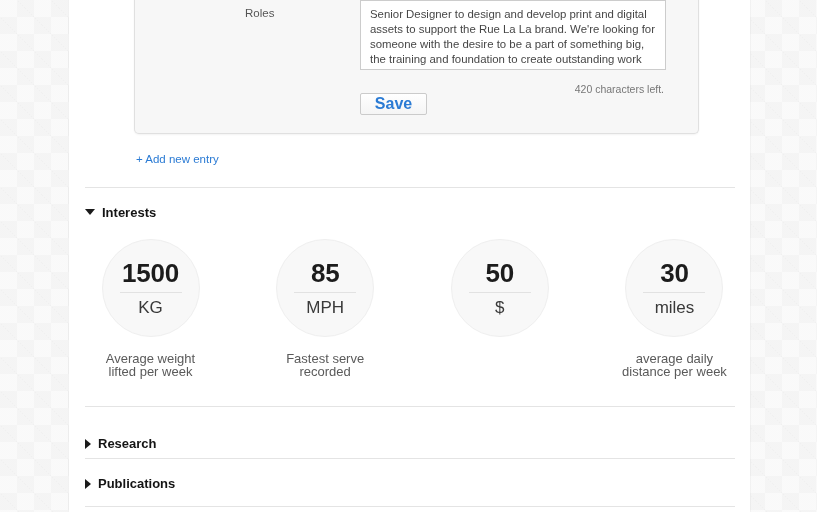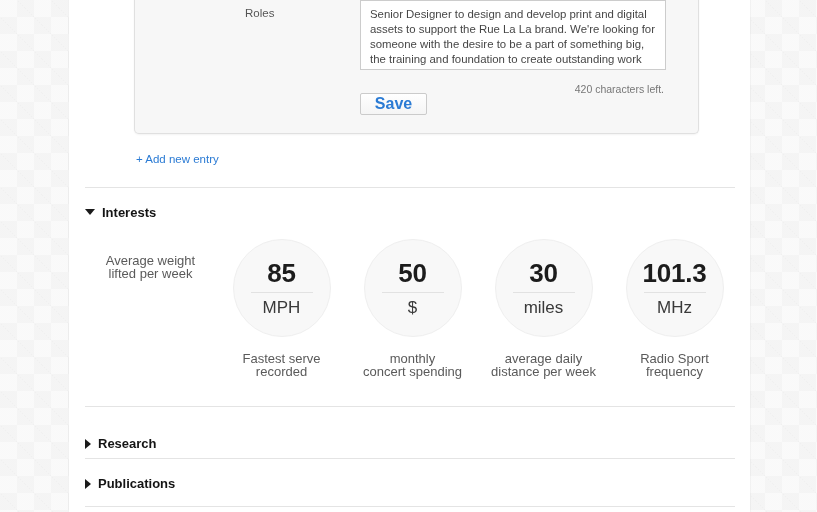--- a/index.html
+++ b/index.html
@@ -252,20 +252,25 @@
   <div class="hrule" style="top:187px;"></div>
 
   <div class="section-header" style="top:205px;">
     <span class="tri down"></span>
     <span class="section-title">Interests</span>
   </div>
 
   <div class="stats-row">
 
     <div class="stat">
+      <div class="stat-circle">
+        <div class="stat-value">1500</div>
+        <div class="stat-divider"></div>
+        <div class="stat-unit">KG</div>
+      </div>
       <div class="stat-caption">
         <div>Average weight</div>
         <div>lifted per week</div>
       </div>
     </div>
 
     <div class="stat">
       <div class="stat-circle">
         <div class="stat-value">85</div>
         <div class="stat-divider"></div>
@@ -276,49 +281,34 @@
         <div>recorded</div>
       </div>
     </div>
 
     <div class="stat">
       <div class="stat-circle">
         <div class="stat-value">50</div>
         <div class="stat-divider"></div>
         <div class="stat-unit">$</div>
       </div>
-      <div class="stat-caption">
-        <div>monthly</div>
-        <div>concert spending</div>
-      </div>
     </div>
 
     <div class="stat">
       <div class="stat-circle">
         <div class="stat-value">30</div>
         <div class="stat-divider"></div>
         <div class="stat-unit">miles</div>
       </div>
       <div class="stat-caption">
         <div>average daily</div>
         <div>distance per week</div>
       </div>
     </div>
 
-    <div class="stat">
-      <div class="stat-circle">
-        <div class="stat-value">101.3</div>
-        <div class="stat-divider"></div>
-        <div class="stat-unit">MHz</div>
-      </div>
-      <div class="stat-caption">
-        <div>Radio Sport</div>
-        <div>frequency</div>
-      </div>
-    </div>
 
   </div>
 
   <div class="hrule" style="top:406px;"></div>
 
   <div class="section-header" style="top:436px;">
     <span class="tri right"></span>
     <span class="section-title">Research</span>
   </div>
 

